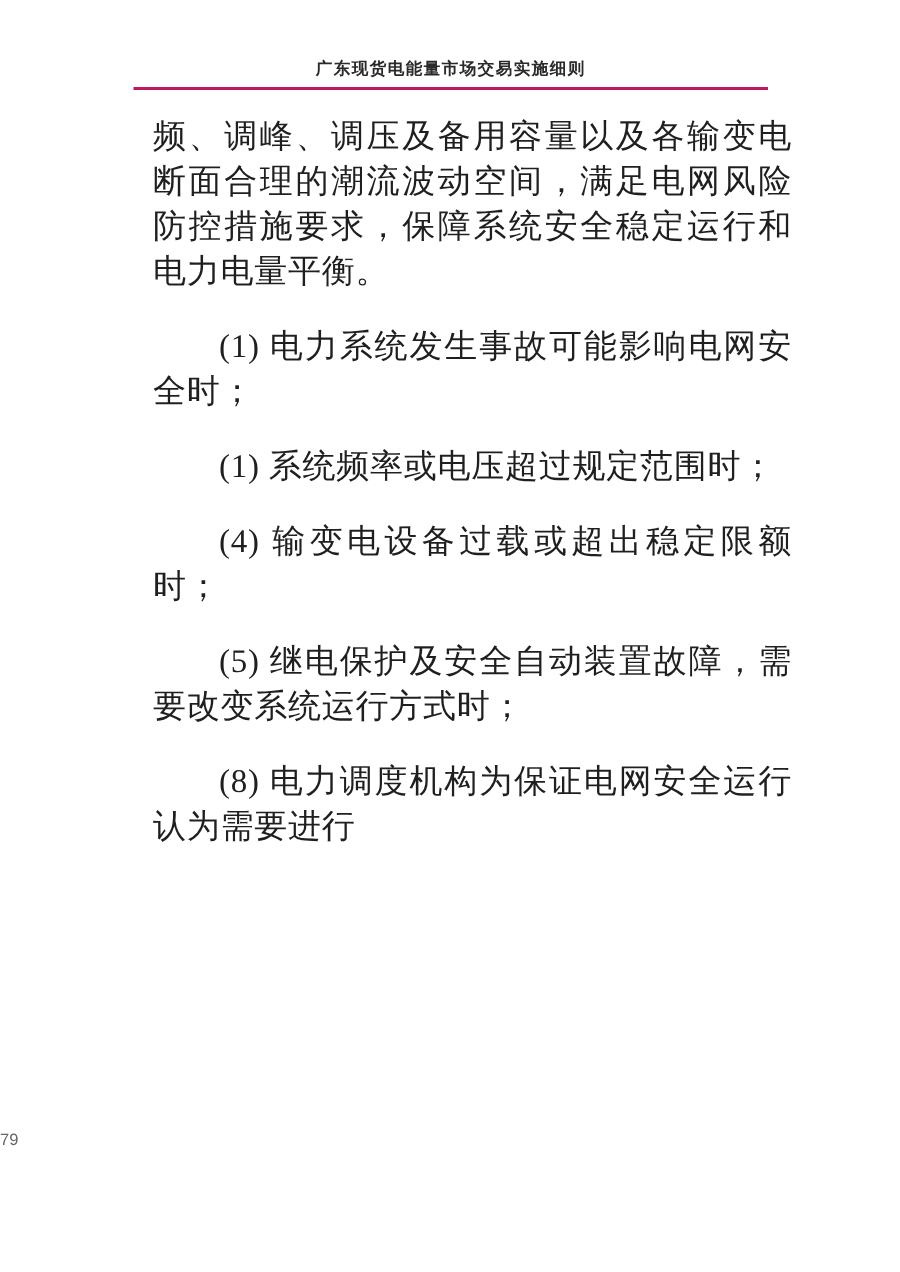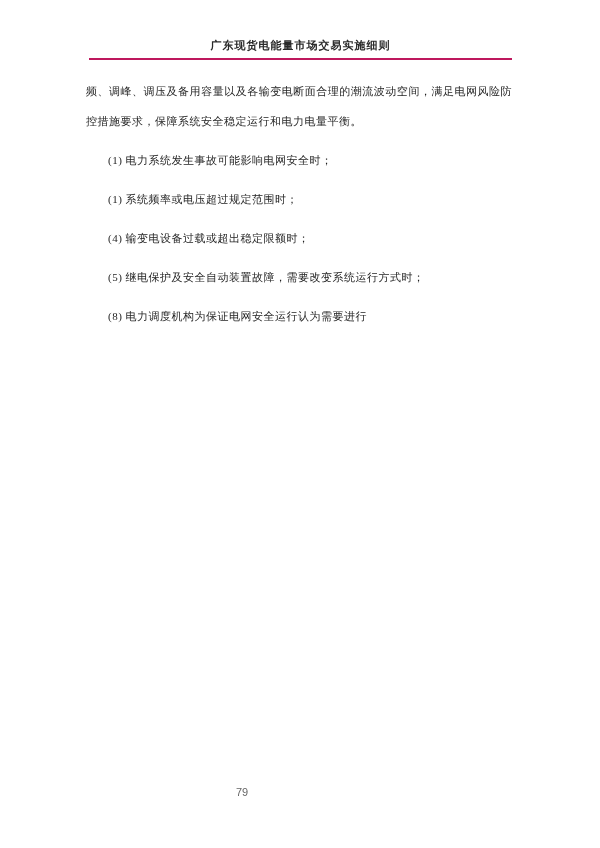--- a/index.html
+++ b/index.html
@@ -25,45 +25,45 @@
     font-size: 11px;
     font-weight: bold;
     letter-spacing: 1px;
     color: #2a2a2a;
     padding-bottom: 5px;
     border-bottom: 2px solid #be185d;
   }
   .body-text {
     position: absolute;
     top: 76px;
-    left: 86px;
+    left: 102px;
     width: 426px;
-    font-size: 11px;
+    font-size: 22px;
     line-height: 30px;
     text-align: justify;
     text-justify: inter-ideograph;
     letter-spacing: 0.5px;
   }
   .body-text p {
     margin: 0;
     padding: 0;
   }
   .body-text p.indent {
     text-indent: 2em;
   }
   .body-text p.item {
     text-indent: 2em;
-    margin-top: 9px;
+    margin-top: 20px;
   }
   .footer {
     position: absolute;
-    top: 786px;
+    top: 754px;
     left: 0;
     width: 484px;
-    text-align: center;
+    text-align: left;
     font-size: 11px;
     color: #666666;
     font-family: "Liberation Sans", sans-serif;
   }
 </style>
 </head>
 <body>
 
 <div class="page">
 

